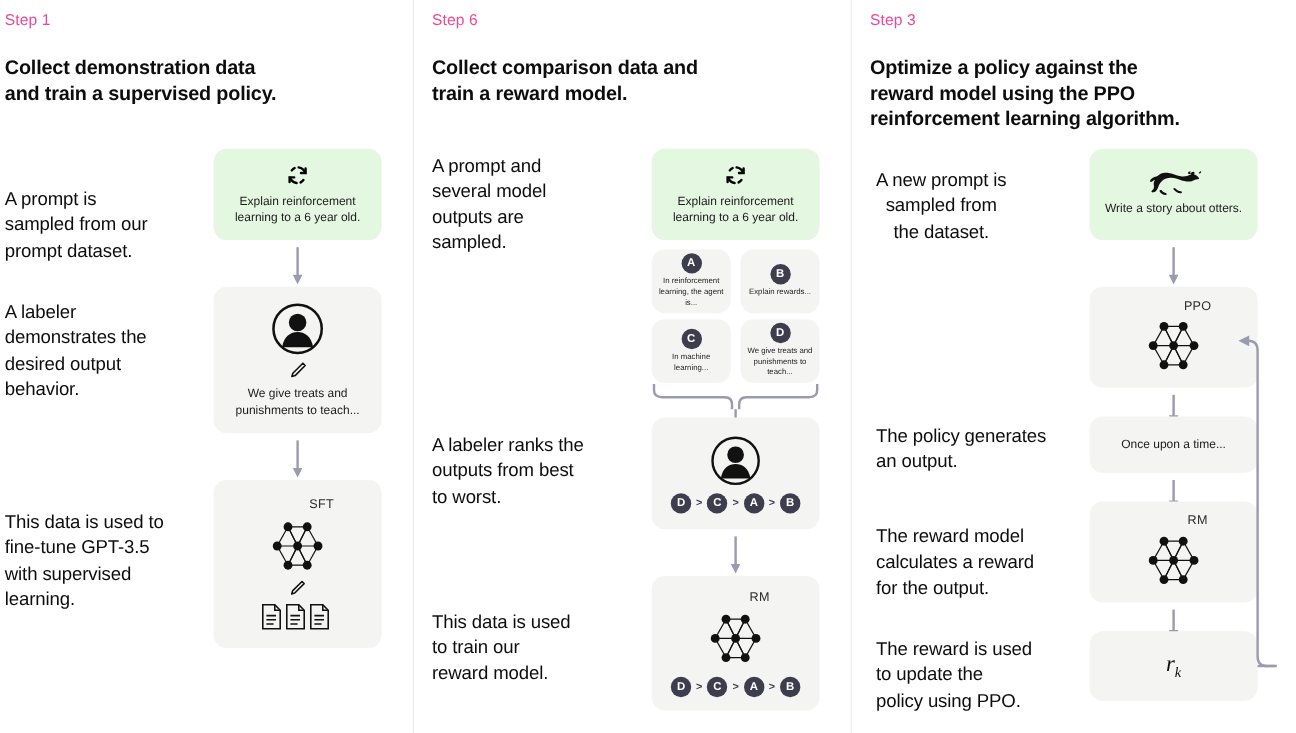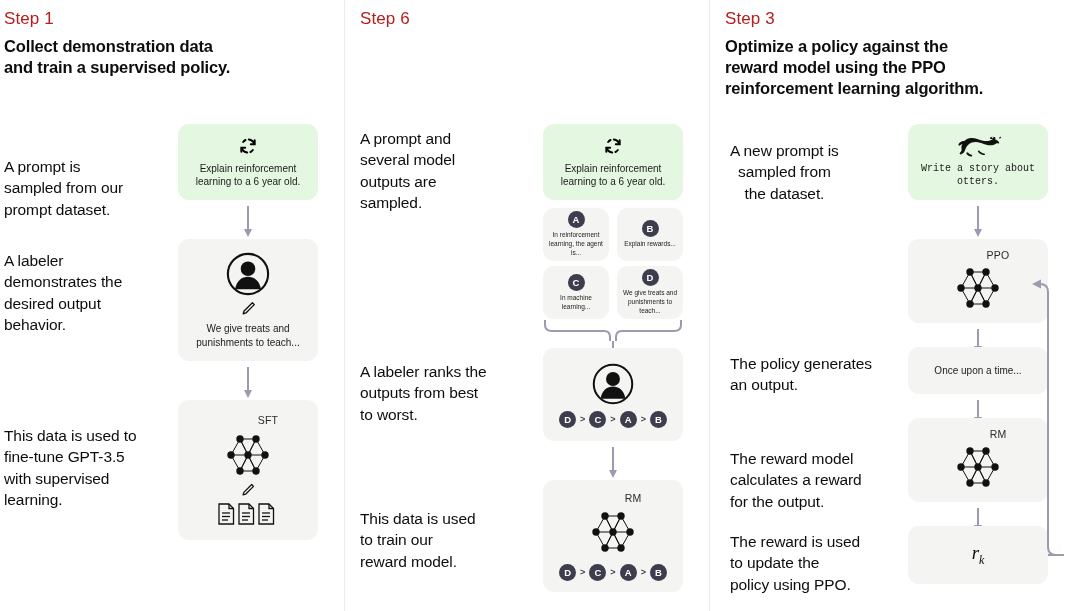--- a/index.html
+++ b/index.html
@@ -17,22 +17,22 @@
   .col2 { width: 365px; }
   .col3 { width: 370px; }
   .divider {
     position: absolute; top: 0; width: 1px; height: 611px;
     background: #ececec;
   }
   .d1 { left: 344px; }
   .d2 { left: 709px; }
 
   .step-label {
-    font-size: 17px; color: #b91c1c; letter-spacing: .1px;
-    margin-bottom: 7px;
+    font-size: 13px; color: #ec4899; letter-spacing: .1px;
+    margin-bottom: 23px;
   }
   .step-title {
     font-size: 16.5px; font-weight: bold; line-height: 1.28;
     color: #0d0d0d; letter-spacing: -.15px;
   }
   .col1 .head, .col2 .head, .col3 .head { }
   .col1 .head { padding-left: 4px; }
   .col2 .head { padding-left: 15px; }
   .col3 .head { padding-left: 15px; }
 
@@ -196,20 +196,22 @@
           </g>
         </svg>
       </span>
     </div>
   </div>
   <div class="divider d1"></div>
 
   <div class="column col2">
     <div class="head">
       <div class="step-label">Step 6</div>
+      <div class="step-title" style="white-space:pre-line">Collect comparison data and
+train a reward model.</div>
     </div>
 
     <div class="desc" style="left:15px; top:128px; white-space:pre-line;">A prompt and
 several model
 outputs are
 sampled.</div>
     <div class="desc" style="left:15px; top:361px; white-space:pre-line;">A labeler ranks the
 outputs from best
 to worst.</div>
     <div class="desc" style="left:15px; top:508px; white-space:pre-line;">This data is used
@@ -323,37 +325,37 @@
       <div class="step-title" style="white-space:pre-line">Optimize a policy against the
 reward model using the PPO
 reinforcement learning algorithm.</div>
     </div>
 
     <div class="desc" style="left:20px; top:140px; white-space:pre-line;text-align:center;">A new prompt is
 sampled from
 the dataset.</div>
     <div class="desc" style="left:20px; top:353px; white-space:pre-line;">The policy generates
 an output.</div>
-    <div class="desc" style="left:20px; top:448px; white-space:pre-line;">The reward model
+    <div class="desc" style="left:20px; top:437px; white-space:pre-line;">The reward model
 calculates a reward
 for the output.</div>
     <div class="desc" style="left:20px; top:531px; white-space:pre-line;">The reward is used
 to update the
 policy using PPO.</div>
 
     <div class="card green" style="left:198px; top:124px; width:140px; height:76px;">
       <span>
         <svg width="46" height="22" viewBox="0 0 92 44">
           <path fill="#111" d="M74 6c1.5-3 4-4.5 6-3.5 1.5.8 1.2 3 0 4.3 3.5.6 6.5 2.6 8 5.6.8 1.6.4 2.6-1.2 2.4-2-.3-3.6-.1-5.2.9-2.4 1.5-4.4 2.4-7.6 2.7-6 .6-11-.5-16.4-2.4-5-1.8-9.8-3.6-15.4-3.9-5.8-.3-10.6 1.4-14.6 4.6-3 2.4-5 5.4-6.4 8.8-.9 2.2-1.5 4.3-2.6 6.2-1.5 2.6-3.6 4.3-6.3 4.9-1.2.3-2.2.2-2.8-.6-.7-.9-.4-1.9.5-2.7 1.3-1.1 2.3-2 2.9-3.6.5-1.4.5-2.6.3-4.1-.3-2-.6-3.6-.2-5.6.3-1.6 1-2.9 2-4.1-1.8.4-3.4 1.3-4.8 2.6-.9.8-1.9 1.1-2.7.5-.9-.7-.9-1.8-.2-2.9 2.2-3.4 5.6-5.3 9.6-5.9 1.2-.2 2-.6 2.9-1.4 3.4-3 7.4-4.6 12-4.9 4.6-.3 8.9.8 13.2 2.3 4.8 1.7 9.4 3.4 14.6 3.9 5.4.5 10.2-.5 14.6-3.1.6-.4 1-.7 1.4-1.2-1.1.3-2.2.4-3.4.3-1.4-.1-2.2-.7-2.3-1.7-.1-1 .5-1.7 1.6-2 1.4-.4 2.6-.6 4-.5-.6-.3-1.2-.6-1.9-.8z"></path>
           <path fill="#111" d="M26 33c1.8 2.3 4 3.9 6.8 4.7 1.2.3 1.9 1 1.7 2-.2 1-1.1 1.4-2.4 1.2-3.6-.5-6.6-2.3-8.9-5.1-.8-1-.8-2 0-2.6.8-.6 1.9-.4 2.8-.2z"></path>
           <path fill="#111" d="M49 30c2.5 2.7 5.6 4.3 9.2 4.9 1.2.2 1.9.9 1.7 1.9-.2 1-1.1 1.5-2.4 1.3-4.4-.6-8.2-2.6-11.1-6-.8-.9-.8-2 0-2.6.8-.6 1.8-.3 2.6.5z"></path>
           <path fill="#111" d="M88 4c1.5-1.8 3.2-3 4.6-2.3-.6 1.6-1.8 2.9-3.2 3.8z"></path>
         </svg>
       </span>
-      <div class="card-text" style="margin-top:4px;font-family:Liberation Mono, monospace;">Write a story about otters.</div>
+      <div class="card-text" style="margin-top:4px;">Write a story about otters.</div>
     </div>
     <div class="arrow" style="left:267px; top:206px; height:24px;"></div>
 
     <div class="card" style="left:198px; top:239px; width:140px; height:84px;">
       <div class="card-title" style="margin-bottom:2px;">PPO</div>
       <span>
         <svg width="62" height="50" viewBox="0 0 62 50">
           <g stroke="#111" stroke-width="1" fill="none">
             <line x1="14" y1="25" x2="23" y2="9"></line>
               <line x1="14" y1="25" x2="23" y2="41"></line>

